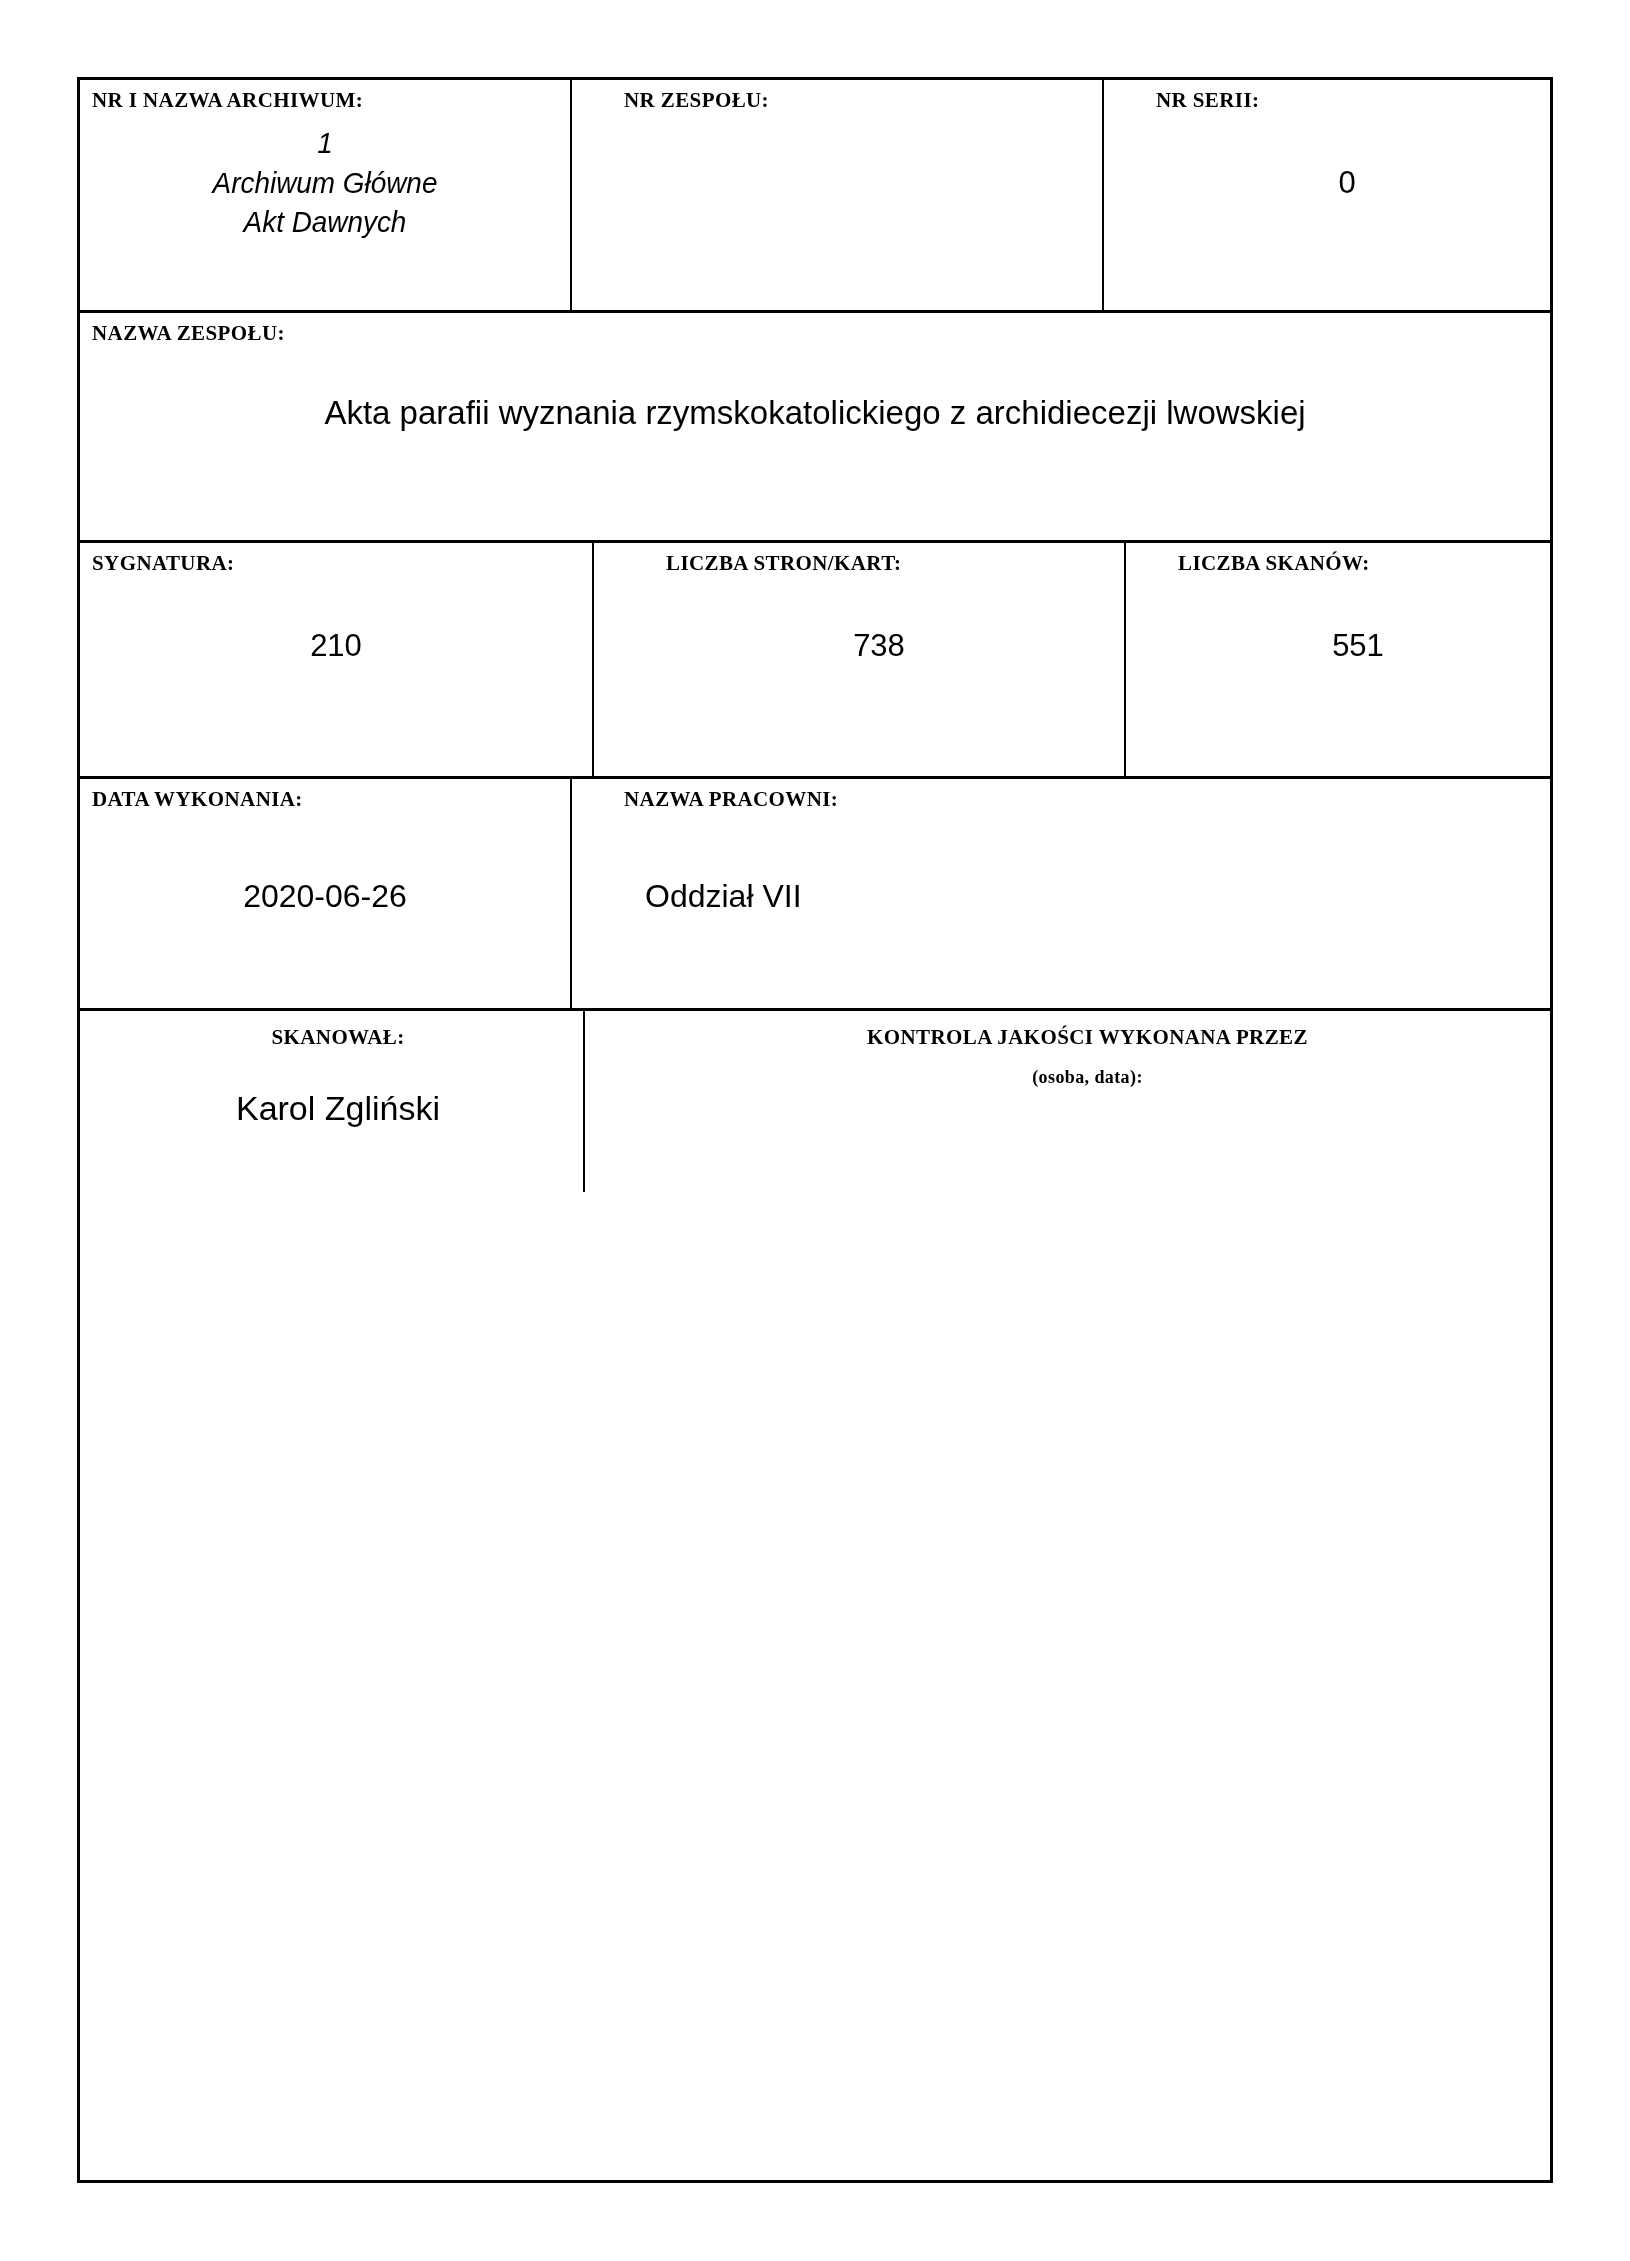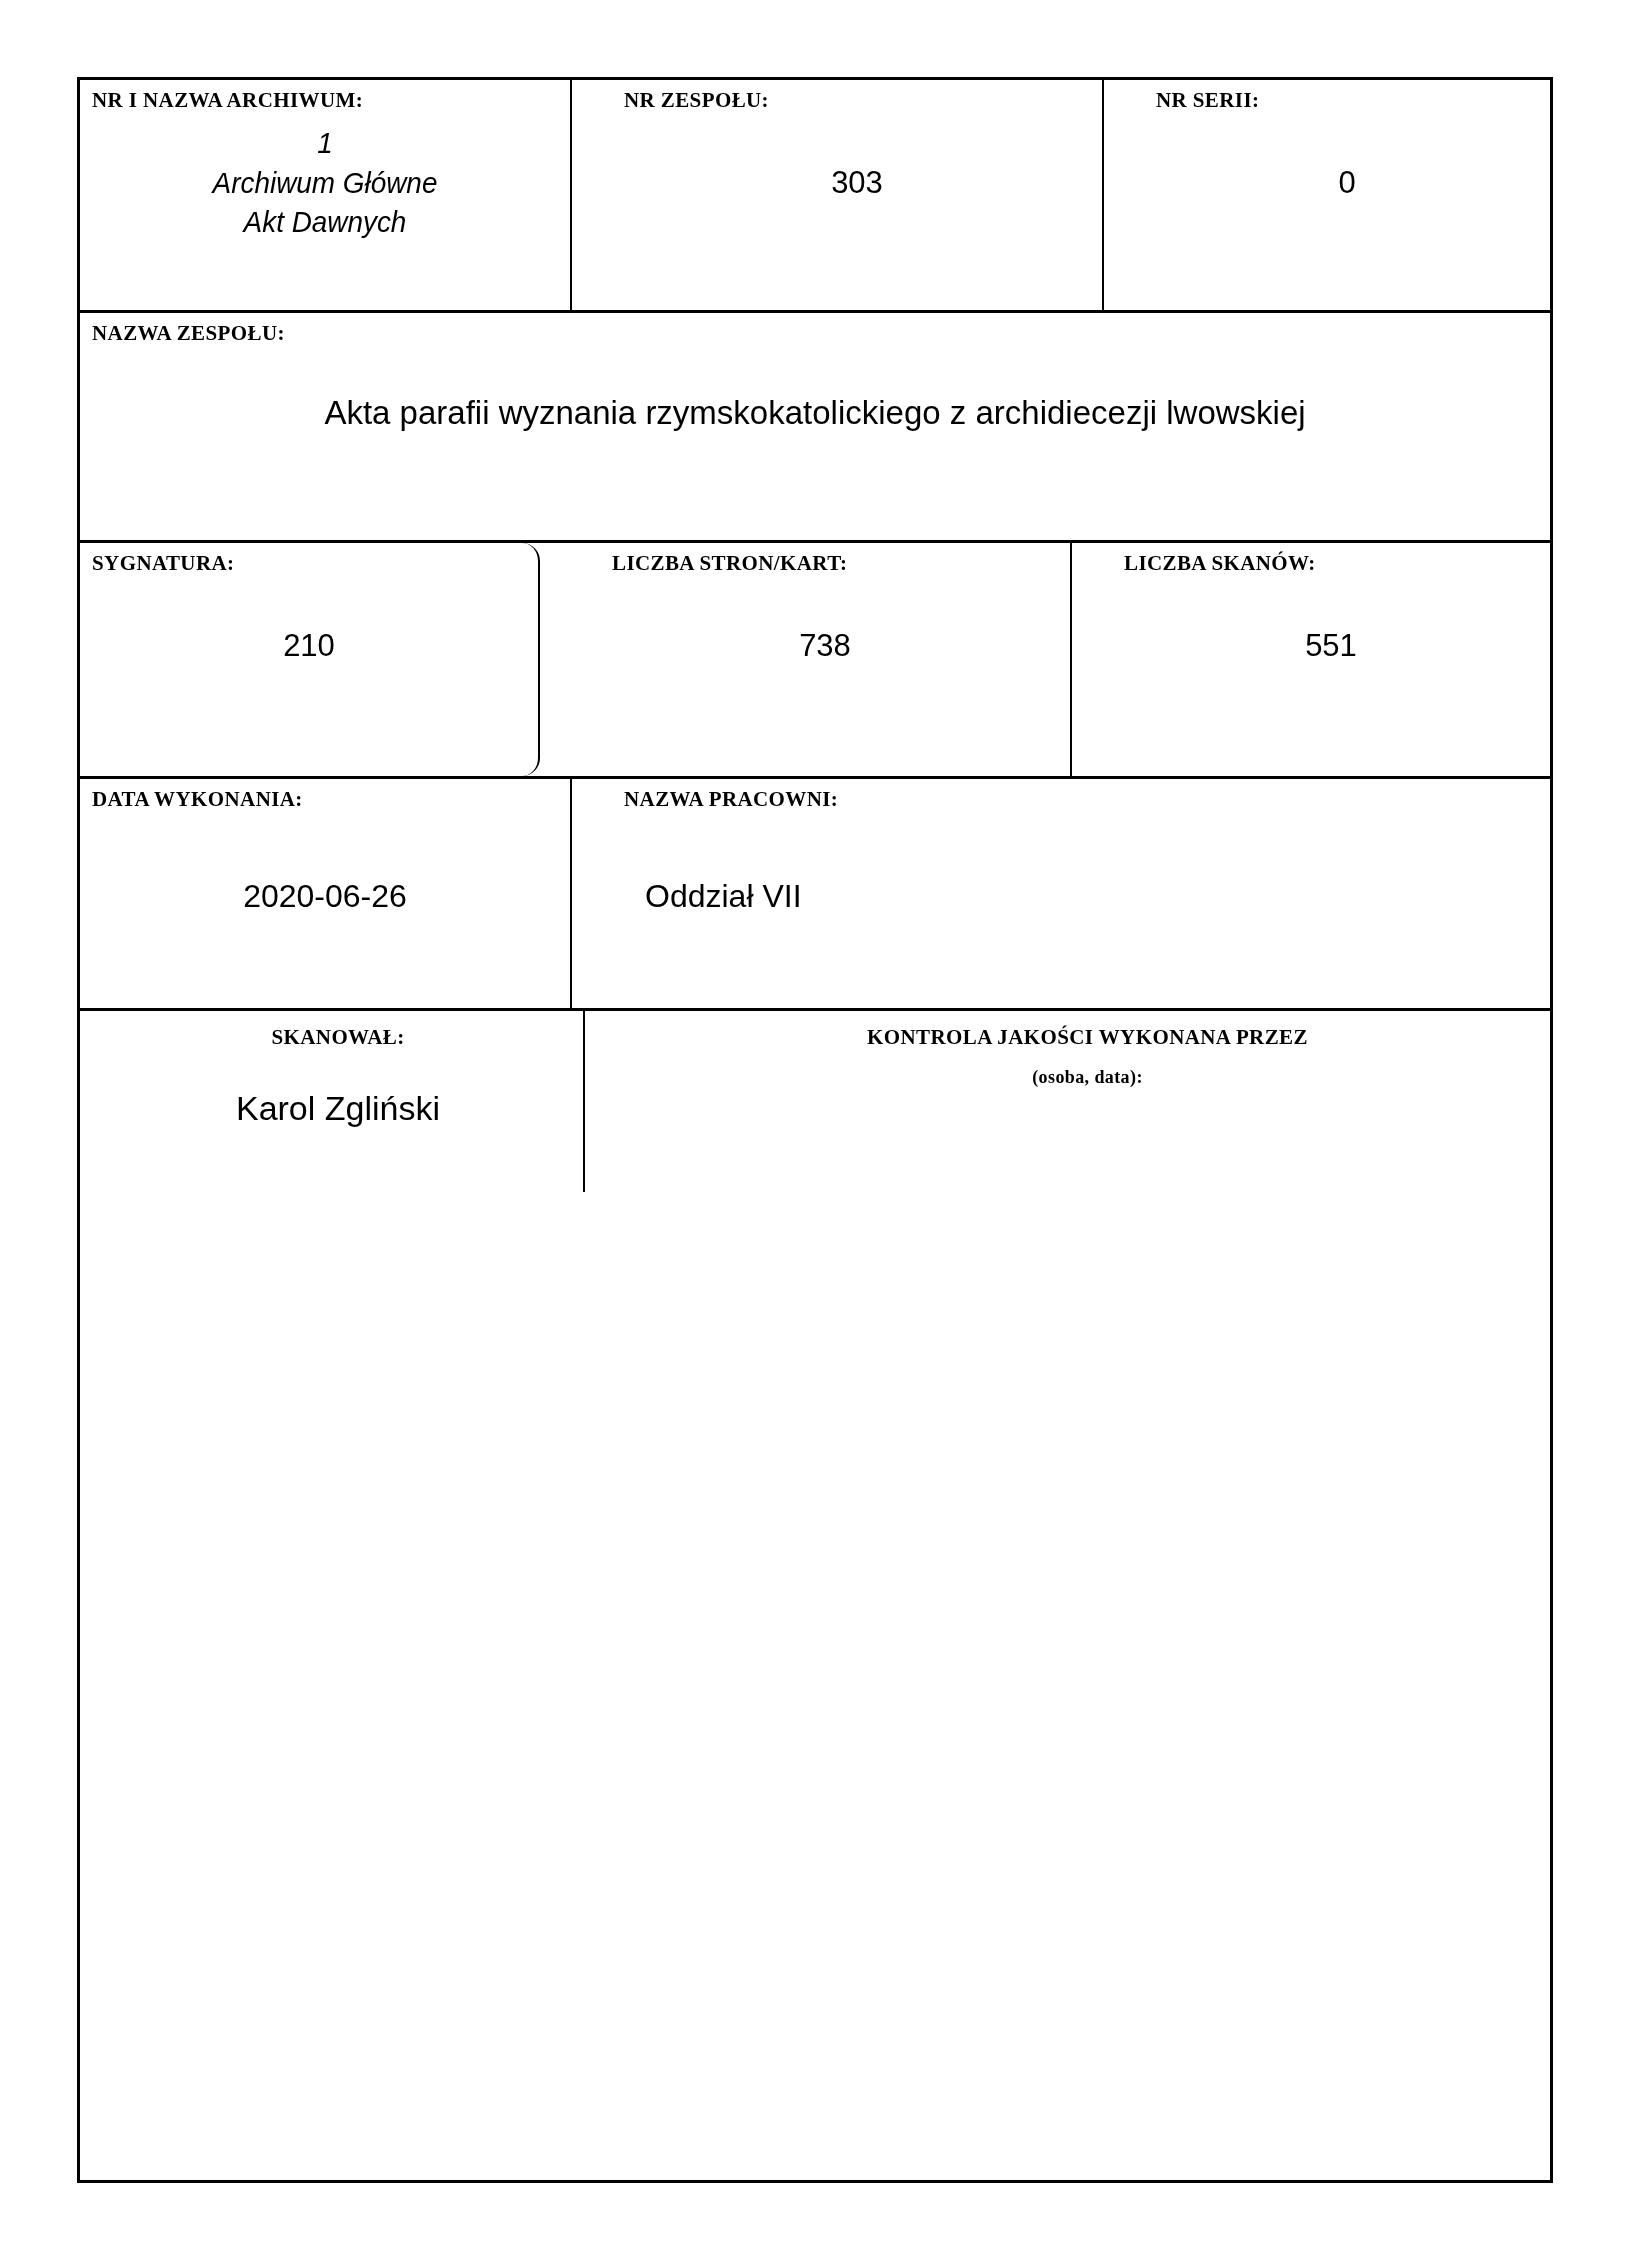--- a/index.html
+++ b/index.html
@@ -103,21 +103,21 @@
     top: 79px;
     text-align: center;
   }
   .fondsname-val .value {
     font-size: 33px;
     transform: scaleX(0.90);
   }
 
   
   .r3 { height: 236px; }
-  .c-sig   { width: 460px; border-radius: 18px; }
+  .c-sig   { width: 514px; }
   .c-pages { width: 492px; padding-left: 32px; }
   .c-scans { flex: 1 1 auto; }
 
   
   .r4 { height: 232px; }
   .c-date { width: 492px; }
   .c-lab  { flex: 1 1 auto; }
   .r4 .value { font-size: 32px; }
   .inline-val {
     position: absolute;
@@ -178,23 +178,20 @@
       <span class="label">NR I NAZWA ARCHIWUM:</span>
       <div class="archive-stack">
         <div class="value">1</div>
         <div class="value">Archiwum Główne</div>
         <div class="value">Akt Dawnych</div>
       </div>
     </div>
 
     <div class="cell c-fonds divider">
       <span class="label">NR ZESPOŁU:</span>
-      <div class="centered-val">
-        <span class="value">303</span>
-      </div>
     </div>
 
     <div class="cell c-series">
       <span class="label">NR SERII:</span>
       <div class="centered-val">
         <span class="value">0</span>
       </div>
     </div>
   </div>
 

